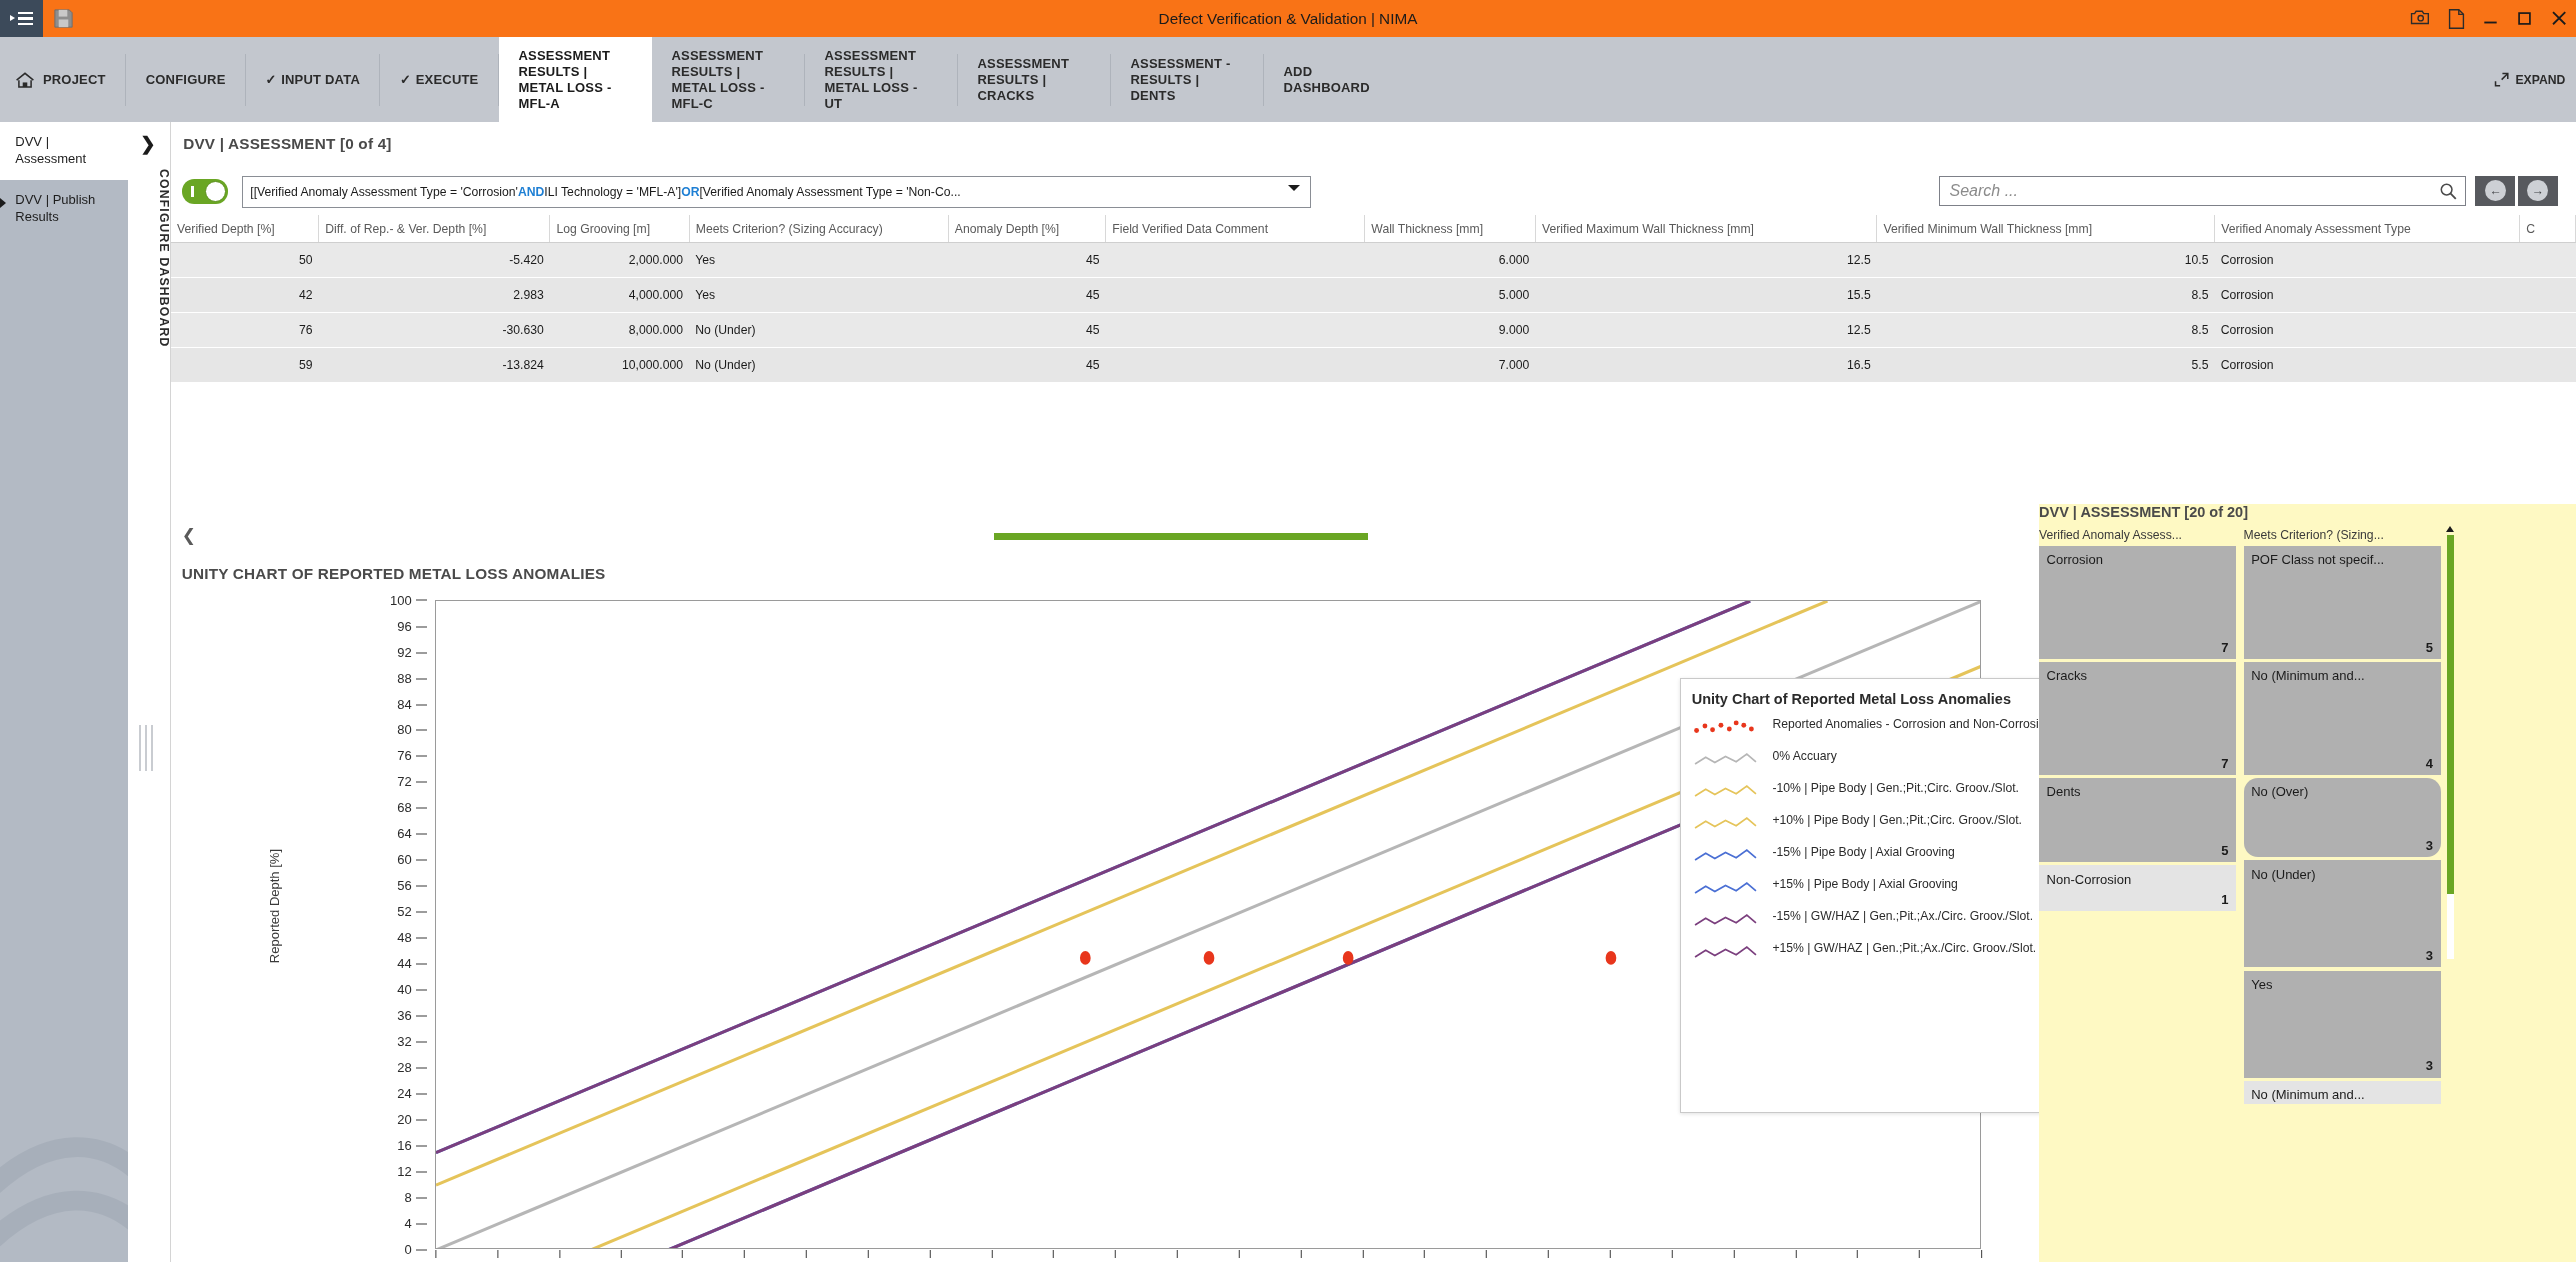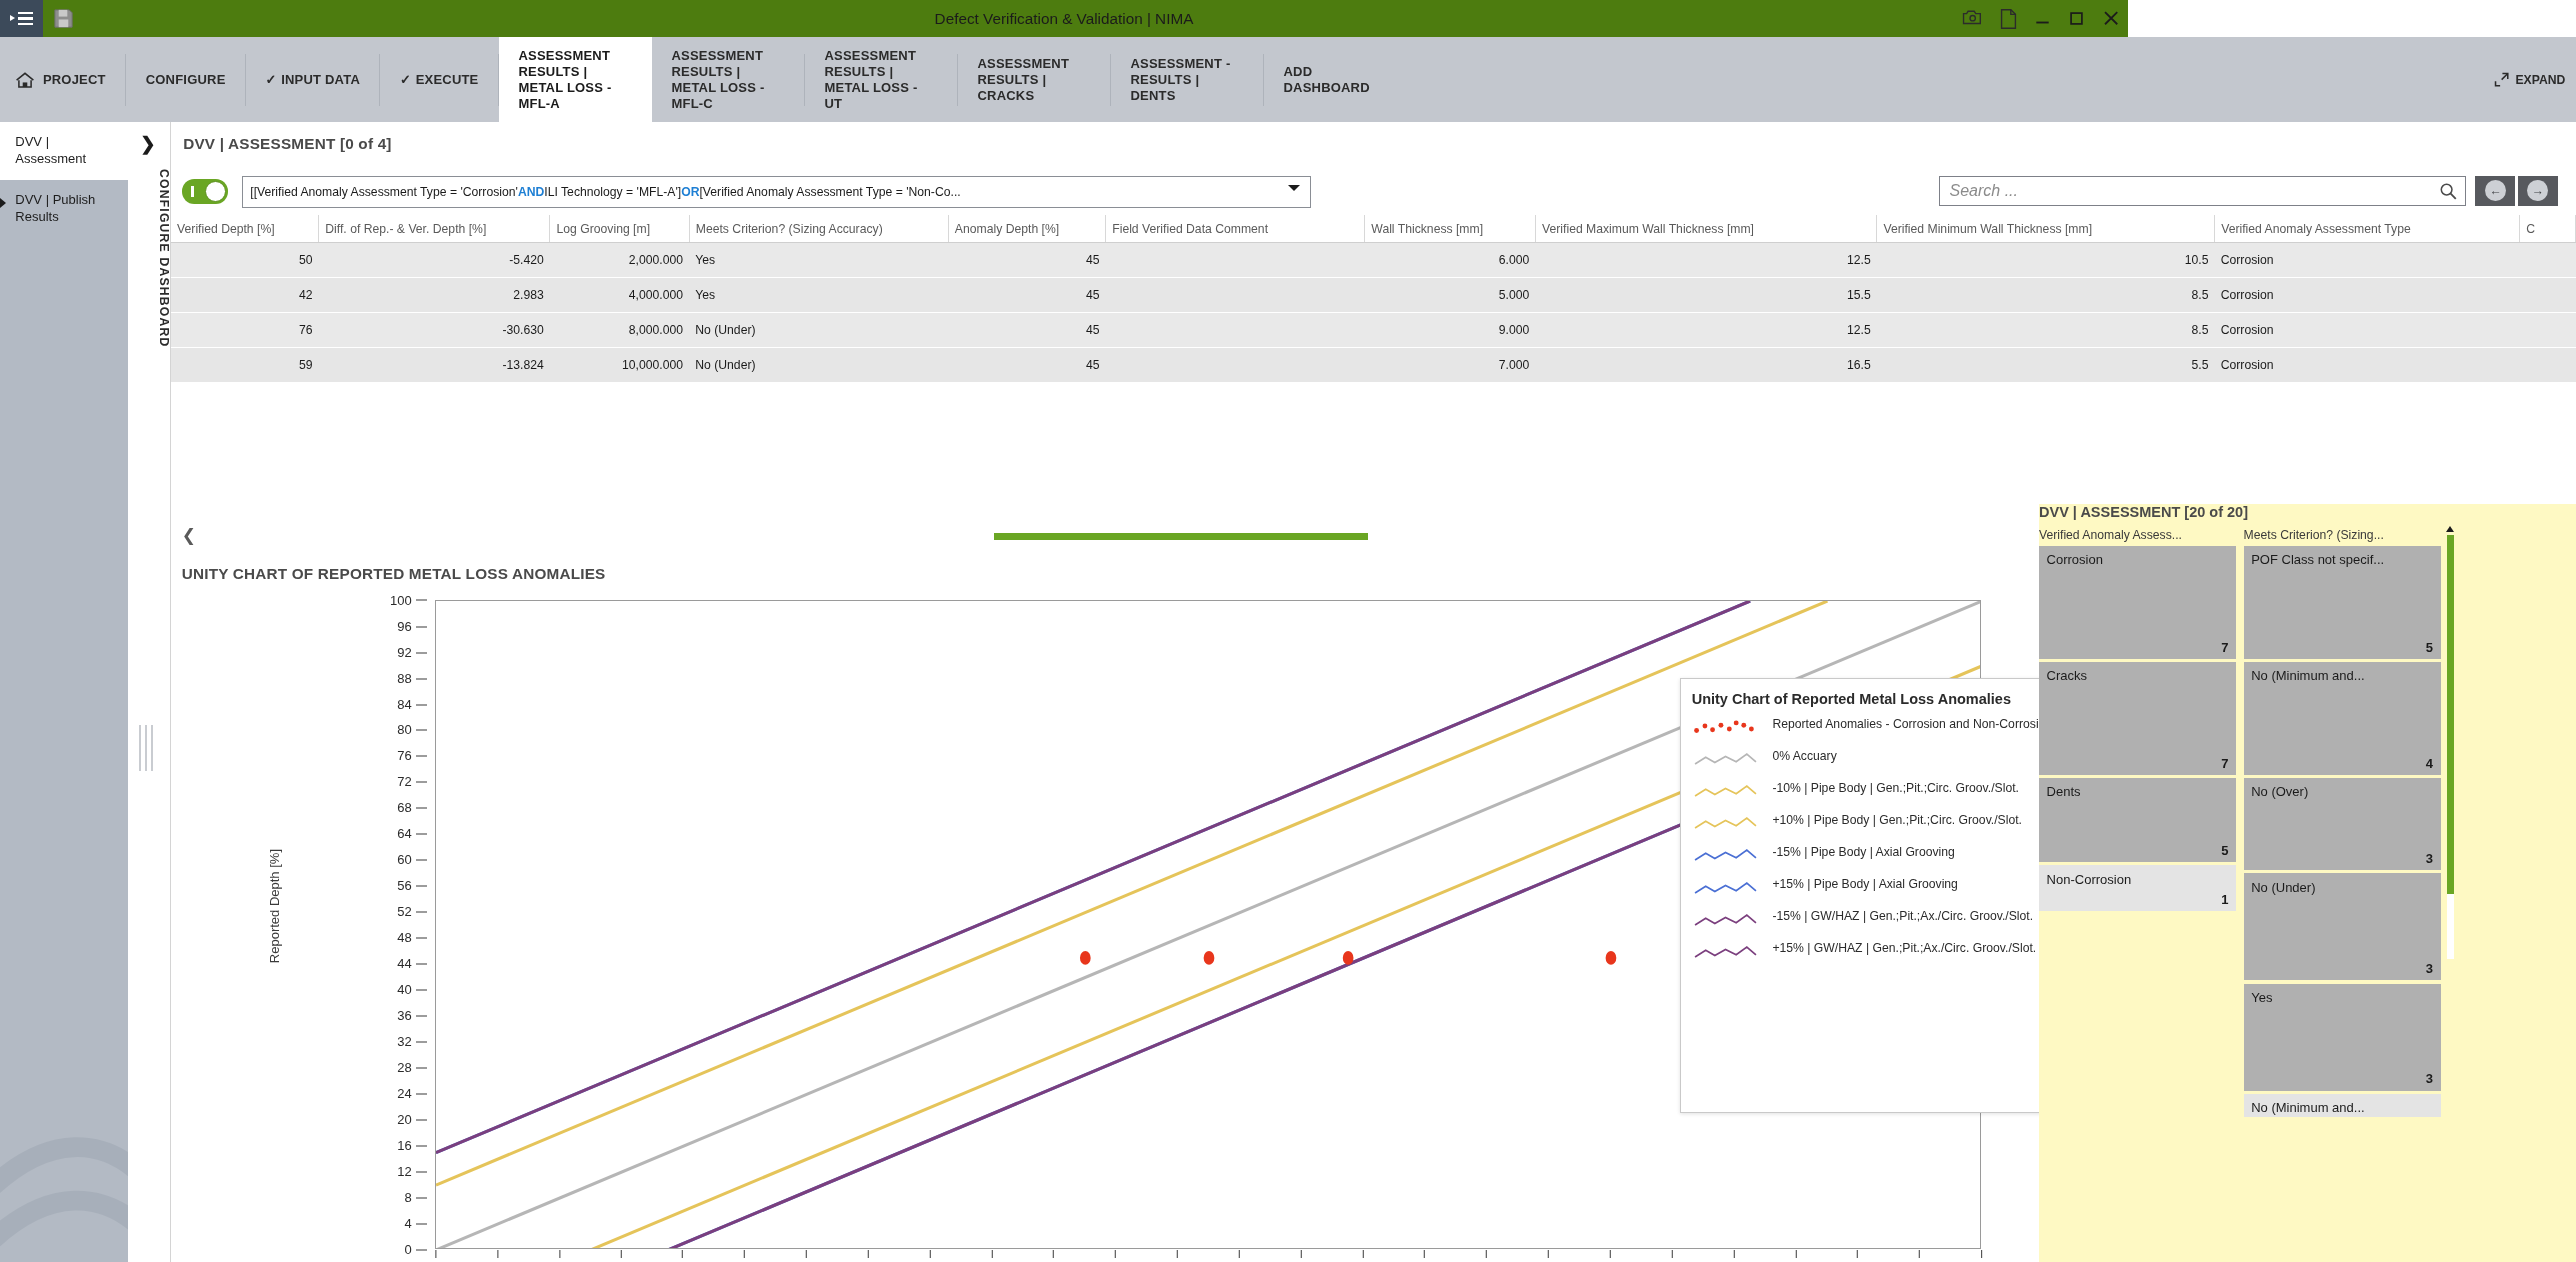--- a/index.html
+++ b/index.html
@@ -5,22 +5,22 @@
   * { box-sizing: border-box; margin: 0; padding: 0; }
   html, body {
     width: 2576px; height: 1263px;
     font-family: "Liberation Sans", sans-serif;
     background: #ffffff;
     overflow: hidden;
   }
 
   
   .titlebar {
-    position: absolute; left: 0; top: 0; width: 2128px; height: 37px;
-    background: #4d7c0f;
+    position: absolute; left: 0; top: 0; width: 2576px; height: 37px;
+    background: #f97316;
     display: flex; align-items: center;
   }
   .tb-hamburger {
     width: 43px; height: 37px; background: #3c4a5a;
     display: flex; align-items: center; justify-content: center;
     cursor: pointer;
   }
   .tb-hamburger .bars { display: flex; align-items: center; gap: 2.3px; }
   .tb-hamburger .tri {
     width: 0; height: 0; border-left: 5.3px solid #ffffff;
@@ -765,21 +765,21 @@
       <div class="rp-col">
         <div class="rp-colhead">Meets Criterion? (Sizing...</div>
         <div class="tile" style="height: 113px;">
           <div class="t-label">POF Class not specif...</div>
           <div class="t-count">5</div>
         </div>
         <div class="tile" style="height: 113px;">
           <div class="t-label">No (Minimum and...</div>
           <div class="t-count">4</div>
         </div>
-        <div class="tile" style="height: 92px;">
+        <div class="tile" style="height: 79px; border-radius: 14px;">
           <div class="t-label">No (Over)</div>
           <div class="t-count">3</div>
         </div>
         <div class="tile" style="height: 107px;">
           <div class="t-label">No (Under)</div>
           <div class="t-count">3</div>
         </div>
         <div class="tile" style="height: 107px;">
           <div class="t-label">Yes</div>
           <div class="t-count">3</div>

